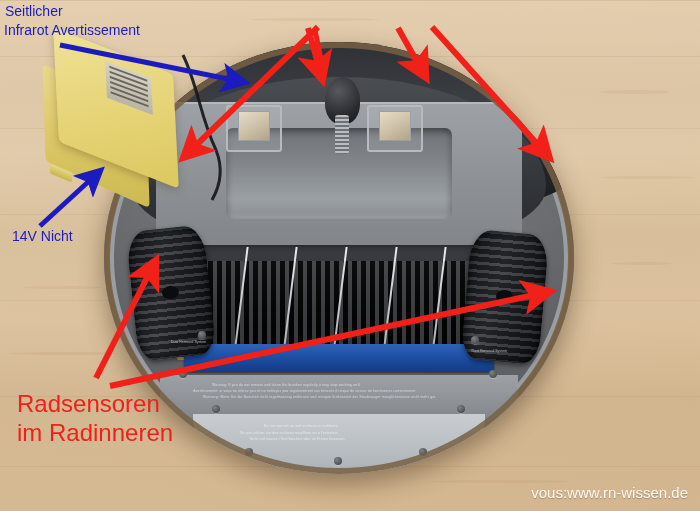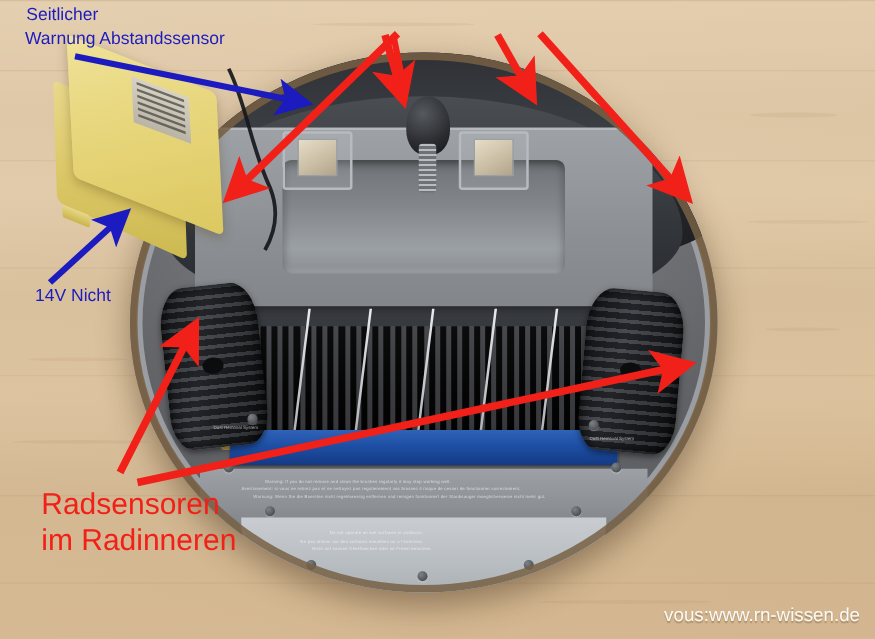--- a/index.html
+++ b/index.html
@@ -201,21 +201,21 @@
     display:block;height:2px;margin:3px 4px;background:#4a4742;opacity:.75;
   }
   .bat-notch{
     position:absolute;left:6px;top:116px;width:22px;height:10px;
     background:linear-gradient(180deg,#e7d889,#c9b44b);
     transform:skewY(22deg);border-radius:2px;
   }
 
   
   .anno{position:absolute;inset:0;pointer-events:none;}
-  .label{position:absolute;white-space:pre;margin-left:16px;}
+  .label{position:absolute;white-space:pre;}
   .lbl-blue{color:#1b1bbf;font-size:14px;line-height:17px;font-weight:400;}
   .lbl-red{color:#f12019;font-size:25px;line-height:28px;font-weight:400;}
   .lbl-red2{color:#f12019;font-size:24px;line-height:29px;font-weight:400;}
   .watermark{
     position:absolute;right:12px;bottom:10px;
     color:#ffffff;font-size:15px;opacity:0.92;
     text-shadow:0 1px 1px rgba(120,95,60,0.55);
   }
 </style>
 </head>
@@ -340,21 +340,21 @@
 
     <line x1="96" y1="378" x2="155" y2="262" stroke="#f12019" stroke-width="6" marker-end="url(#ar-red)"></line>
     <line x1="110" y1="386" x2="548" y2="292" stroke="#f12019" stroke-width="6" marker-end="url(#ar-red)"></line>
 
     <line x1="60" y1="45" x2="243" y2="82" stroke="#1b1bbf" stroke-width="5" marker-end="url(#ar-blue)"></line>
 
     <line x1="40" y1="226" x2="99" y2="172" stroke="#1b1bbf" stroke-width="5" marker-end="url(#ar-blue)"></line>
   </svg>
 
   <div class="label lbl-blue" style="left:5px;top:3px;">Seitlicher</div>
-  <div class="label lbl-blue" style="left:4px;top:22px;">Warnung Abstandssensor</div>
+  <div class="label lbl-blue" style="left:4px;top:22px;">Infrarot Avertissement</div>
 
   <div class="label lbl-blue" style="left:12px;top:228px;">14V Nicht</div>
 
 
   <div class="label lbl-red2" style="left:17px;top:418px;">im Radinneren</div>
   <div class="label lbl-red2" style="left:17px;top:389px;">Radsensoren</div>
 
   <div class="watermark">vous:www.rn-wissen.de</div>
 
 </div>

